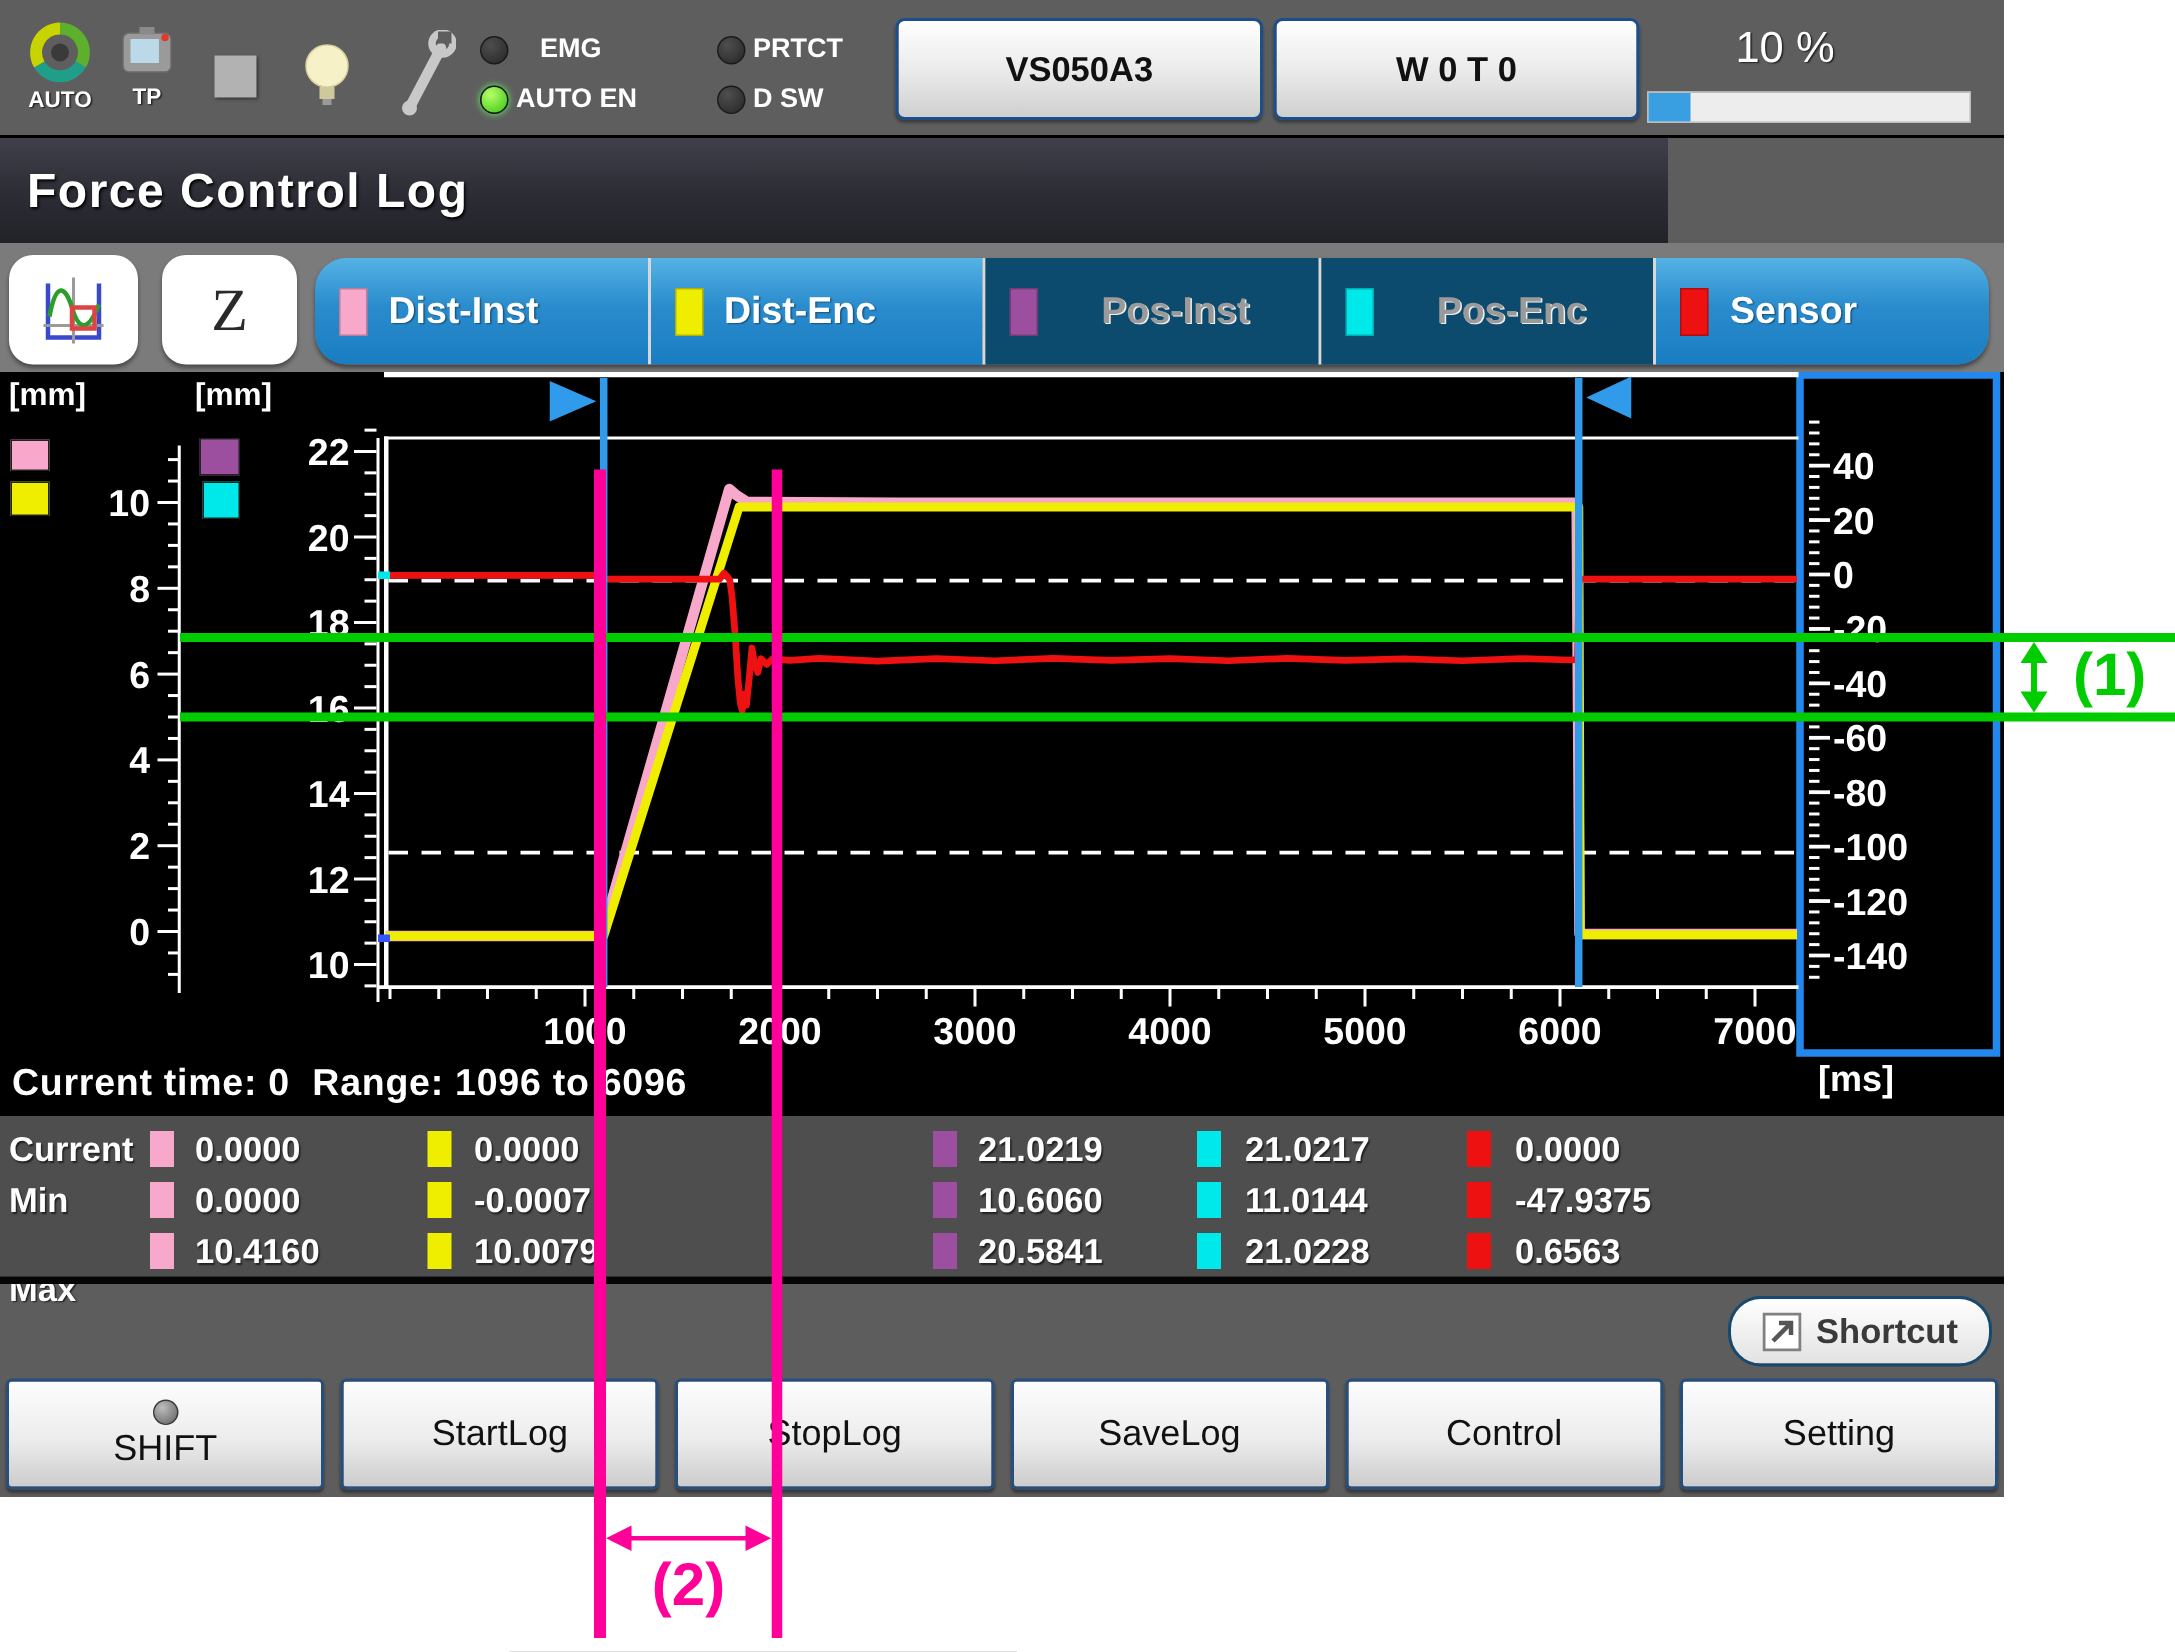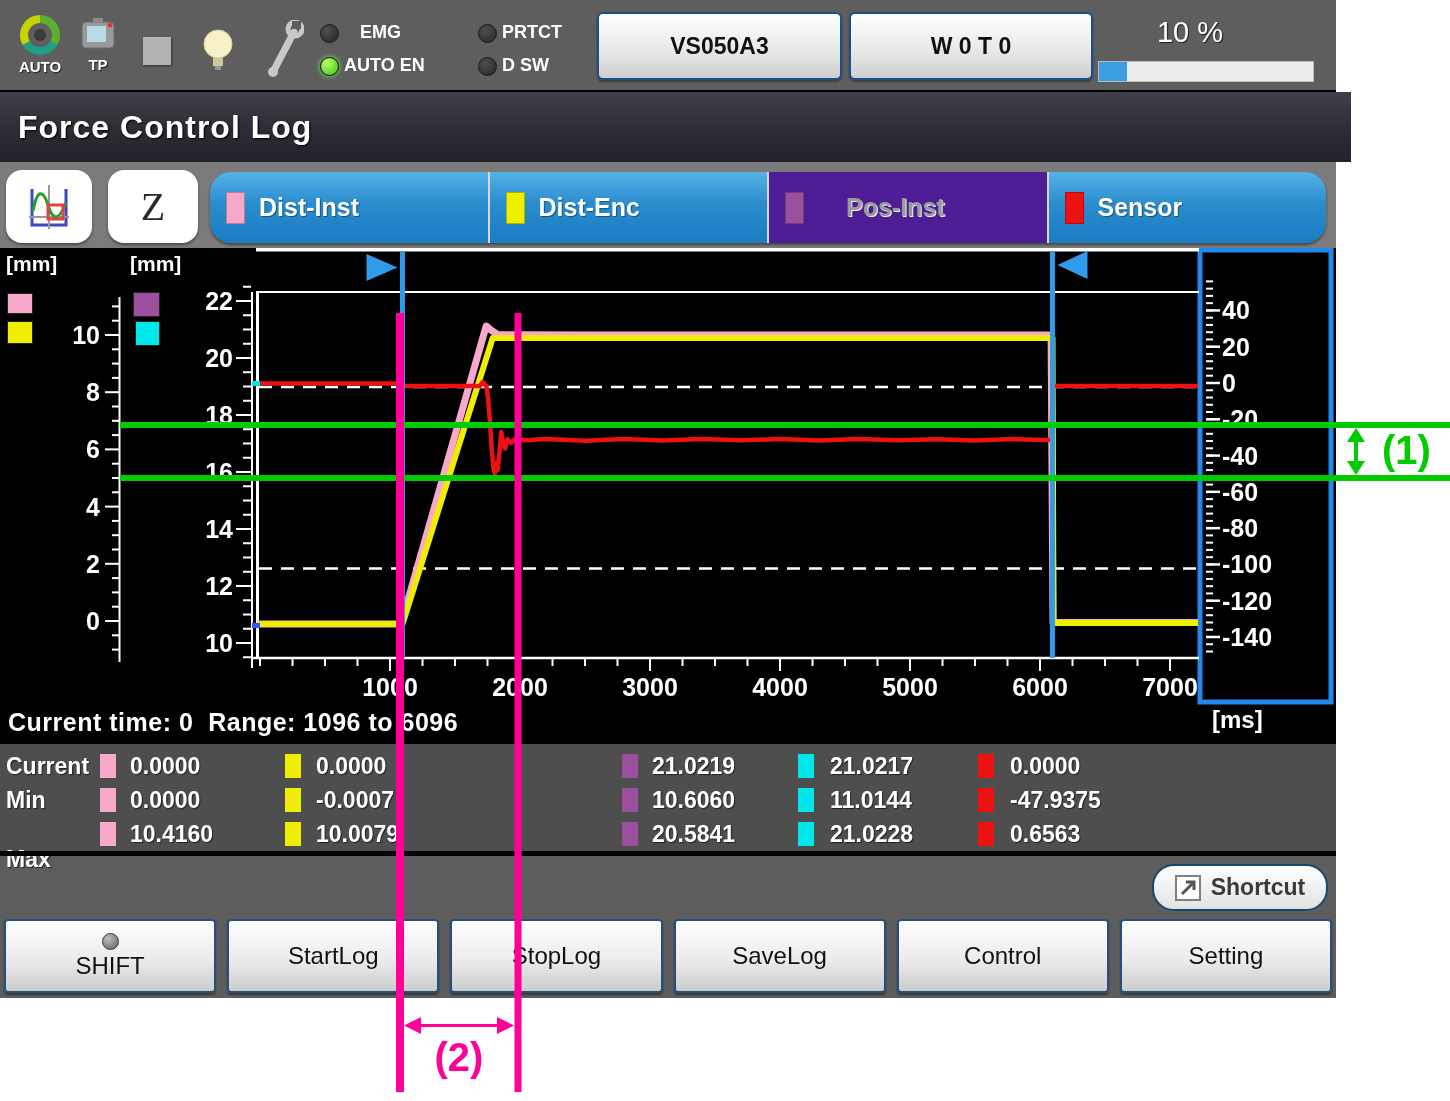--- a/index.html
+++ b/index.html
@@ -14,33 +14,33 @@
   .led{width:17px;height:17px;border-radius:50%;background:radial-gradient(circle at 35% 30%,#4e4e4e,#262626);border:1px solid #1a1a1a;}
   .led.on{background:radial-gradient(circle at 35% 30%,#b8ff66,#35c413);box-shadow:0 0 5px #6f6;}
   .ind-label{color:#fff;font-size:18px;font-weight:bold;}
   .top-btn{position:absolute;top:12px;height:64px;background:linear-gradient(180deg,#ffffff,#e9e9e9 55%,#cfcfcf);
            border:2px solid #1c4e8c;border-radius:6px;color:#111;font-size:23px;font-weight:bold;
            display:flex;align-items:center;justify-content:center;box-shadow:0 2px 2px rgba(0,0,0,.35);}
   #speed-text{position:absolute;top:16px;left:1120px;width:140px;color:#fff;font-size:29px;text-align:center;text-shadow:1px 1px 1px #222;}
   #speed-bar{position:absolute;top:61px;left:1098px;width:214px;height:19px;background:#ededed;border:1px solid #bbb;}
   #speed-fill{height:100%;background:#3a9fe0;}
   
-  #titlebar{position:absolute;left:0;top:92px;width:1351px;height:70px;
+  #titlebar{position:absolute;left:0;top:92px;width:1112px;height:70px;
             background:linear-gradient(180deg,#40404a,#2c2c35 55%,#222229);}
   #page-title{position:absolute;left:18px;top:17px;color:#fff;font-size:32px;font-weight:bold;letter-spacing:1px;text-shadow:1px 1px 2px #000;}
   
   #legendrow{position:absolute;left:0;top:162px;width:1336px;height:86px;background:#7b7b7b;}
   .round-btn{position:absolute;top:8px;height:73px;background:#fff;border-radius:16px;box-shadow:0 2px 3px rgba(0,0,0,.4);
              display:flex;align-items:center;justify-content:center;}
   #legend-group{position:absolute;left:210px;top:10px;width:1116px;height:71px;display:flex;
                 border-radius:21px;box-shadow:0 2px 3px rgba(0,0,0,.45);}
   .leg-seg{flex:1 1 0;display:flex;align-items:center;gap:14px;padding-left:16px;border-right:2px solid #d7d7d7;}
   .leg-seg:last-child{border-right:none;}
   .leg-seg.active{background:linear-gradient(180deg,#55b2e5,#2a8ccd 45%,#1a7dc2);}
-  .leg-seg.inactive{background:#4c1d95;gap:42px;}
+  .leg-seg.inactive{background:#0c4a6e;gap:42px;}
   .leg-seg:first-child{border-radius:21px 0 0 21px;}
   .leg-seg:last-child{border-radius:0 21px 21px 0;}
   .leg-swatch{width:17px;height:30px;display:inline-block;border:1px solid rgba(0,0,0,.25);}
   .leg-label{font-size:25px;font-weight:bold;}
   .leg-seg.active .leg-label{color:#fff;text-shadow:1px 1px 1px rgba(0,0,0,.4);}
   .leg-seg.inactive .leg-label{color:#9a9a9a;text-shadow:1px 1px 0 #eee;}
   
   #chart-section{position:absolute;left:0;top:248px;width:1336px;height:496px;background:#000;}
   #chart-svg{position:absolute;left:0;top:0;}
   .axis-unit{position:absolute;color:#fff;font-size:21px;font-weight:bold;}
@@ -159,20 +159,24 @@
             <span class="leg-swatch" style="background: rgb(247, 168, 203);"></span>
             <span class="leg-label">Dist-Inst</span>
           </div>
           <div class="leg-seg active">
             <span class="leg-swatch" style="background: rgb(240, 238, 0);"></span>
             <span class="leg-label">Dist-Enc</span>
           </div>
           <div class="leg-seg inactive">
             <span class="leg-swatch" style="background: rgb(156, 79, 158);"></span>
             <span class="leg-label">Pos-Inst</span>
+          </div>
+          <div class="leg-seg inactive">
+            <span class="leg-swatch" style="background: rgb(0, 233, 234);"></span>
+            <span class="leg-label">Pos-Enc</span>
           </div>
           <div class="leg-seg active">
             <span class="leg-swatch" style="background: rgb(238, 17, 17);"></span>
             <span class="leg-label">Sensor</span>
           </div>
         </div>
     </div>
 
     <div id="chart-section">
       <div class="axis-unit" style="left:6px;top:4px;">[mm]</div>

